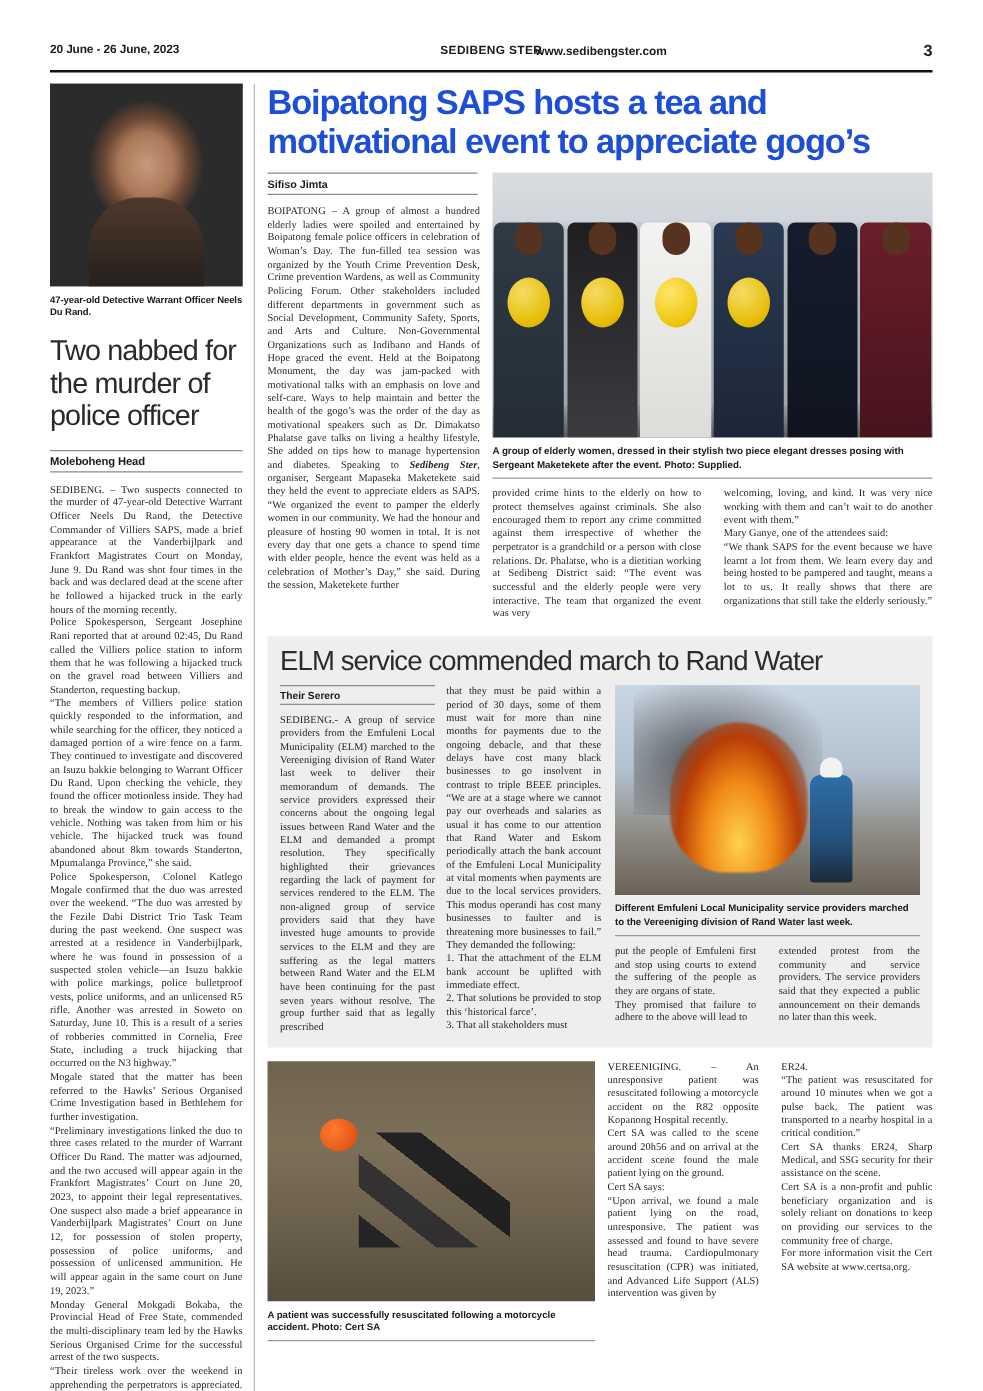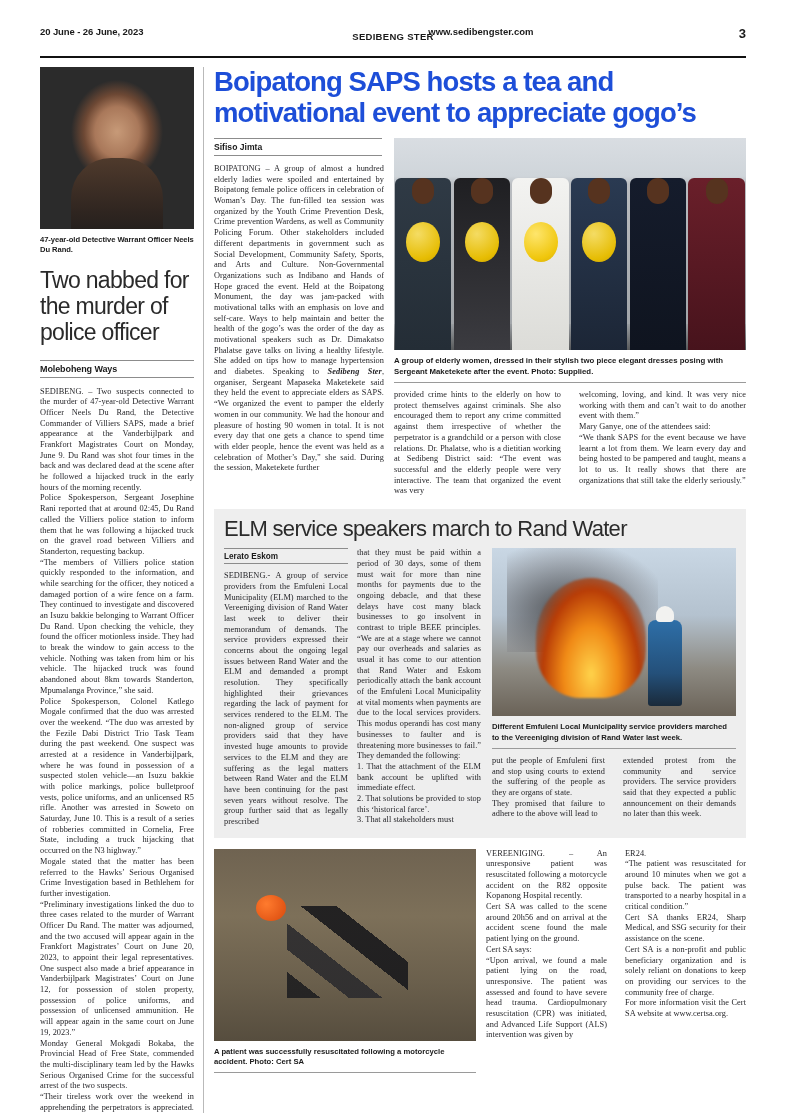--- a/index.html
+++ b/index.html
@@ -23,21 +23,21 @@
     padding: 0 40px;
   }
 
   
   .masthead {
     position: relative;
     height: 30px;
     margin-top: 26px;
     border-bottom: 2px solid #111;
     display: flex;
-    align-items: flex-start;
+    align-items: center;
     justify-content: space-between;
   }
   .masthead-date {
     font-size: 9.5px;
     font-weight: bold;
     letter-spacing: -0.1px;
     padding-bottom: 4px;
   }
   .masthead-center {
     position: absolute;
@@ -350,21 +350,21 @@
     <div class="masthead-url">www.sedibengster.com</div>
     <div class="masthead-pagenum">3</div>
   </div>
 
   <div class="body-grid">
 
     <div class="col-left">
       <div class="photo photo-du-rand"></div>
       <div class="caption-bold">47-year-old Detective Warrant Officer Neels Du Rand.</div>
       <h2 class="left-headline">Two nabbed for the murder of police officer</h2>
-      <div class="byline">Moleboheng Ways</div>
+      <div class="byline">Moleboheng Head</div>
       <div class="serif-body left-body">
         <p>SEDIBENG. – Two suspects connected to the murder of 47-year-old Detective Warrant Officer Neels Du Rand, the Detective Commander of Villiers SAPS, made a brief appearance at the Vanderbijlpark and Frankfort Magistrates Court on Monday, June 9. Du Rand was shot four times in the back and was declared dead at the scene after he followed a hijacked truck in the early hours of the morning recently.</p>
         <p>Police Spokesperson, Sergeant Josephine Rani reported that at around 02:45, Du Rand called the Villiers police station to inform them that he was following a hijacked truck on the gravel road between Villiers and Standerton, requesting backup.</p>
         <p>“The members of Villiers police station quickly responded to the information, and while searching for the officer, they noticed a damaged portion of a wire fence on a farm. They continued to investigate and discovered an Isuzu bakkie belonging to Warrant Officer Du Rand. Upon checking the vehicle, they found the officer motionless inside. They had to break the window to gain access to the vehicle. Nothing was taken from him or his vehicle. The hijacked truck was found abandoned about 8km towards Standerton, Mpumalanga Province,” she said.</p>
         <p>Police Spokesperson, Colonel Katlego Mogale confirmed that the duo was arrested over the weekend. “The duo was arrested by the Fezile Dabi District Trio Task Team during the past weekend. One suspect was arrested at a residence in Vanderbijlpark, where he was found in possession of a suspected stolen vehicle—an Isuzu bakkie with police markings, police bulletproof vests, police uniforms, and an unlicensed R5 rifle. Another was arrested in Soweto on Saturday, June 10. This is a result of a series of robberies committed in Cornelia, Free State, including a truck hijacking that occurred on the N3 highway.”</p>
         <p>Mogale stated that the matter has been referred to the Hawks’ Serious Organised Crime Investigation based in Bethlehem for further investigation.</p>
         <p>“Preliminary investigations linked the duo to three cases related to the murder of Warrant Officer Du Rand. The matter was adjourned, and the two accused will appear again in the Frankfort Magistrates’ Court on June 20, 2023, to appoint their legal representatives. One suspect also made a brief appearance in Vanderbijlpark Magistrates’ Court on June 12, for possession of stolen property, possession of police uniforms, and possession of unlicensed ammunition. He will appear again in the same court on June 19, 2023.”</p>
         <p> Monday General Mokgadi Bokaba, the Provincial Head of Free State, commended the multi-disciplinary team led by the Hawks Serious Organised Crime for the successful arrest of the two suspects.</p>
         <p>“Their tireless work over the weekend in apprehending the perpetrators is appreciated. The team will not rest until all perpetrators are brought to justice.”</p>
       </div>
@@ -413,24 +413,24 @@
               <div>provided crime hints to the elderly on how to protect themselves against criminals. She also encouraged them to report any crime committed against them irrespective of whether the perpetrator is a grandchild or a person with close relations. Dr. Phalatse, who is a dietitian working at Sedibeng District said: “The event was successful and the elderly people were very interactive. The team that organized the event was very</div>
               <div style="white-space:pre-line">welcoming, loving, and kind. It was very nice working with them and can’t wait to do another event with them.”
 Mary Ganye, one of the attendees said:
  “We thank SAPS for the event because we have learnt a lot from them. We learn every day and being hosted to be pampered and taught, means a lot to us. It really shows that there are organizations that still take the elderly seriously.”</div>
             </div>
           </div>
         </div>
       </div>
 
       <div class="band">
-        <h1 class="head-sec">ELM service speakers march to Rand Water</h1>
+        <h1 class="head-sec">ELM service commended march to Rand Water</h1>
         <div class="a2-grid">
           <div class="a2-c">
-            <div class="a2-byline">Lerato Eskom</div>
+            <div class="a2-byline">Their Serero</div>
             <div class="serif-body">SEDIBENG.- A group of service providers from the Emfuleni Local Municipality (ELM) marched to the Vereeniging division of Rand Water last week to deliver their memorandum of demands. The service providers expressed their concerns about the ongoing legal issues between Rand Water and the ELM and demanded a prompt resolution. They specifically highlighted their grievances regarding the lack of payment for services rendered to the ELM. The non-aligned group of service providers said that they have invested huge amounts to provide services to the ELM and they are suffering as the legal matters between Rand Water and the ELM have been continuing for the past seven years without resolve. The group further said that as legally prescribed</div>
           </div>
           <div class="a2-c2">
             <div class="serif-body" style="white-space:pre-line">that they must be paid within a period of 30 days, some of them must wait for more than nine months for payments due to the ongoing debacle, and that these delays have cost many black businesses to go insolvent in contrast to triple BEEE principles. “We are at a stage where we cannot pay our overheads and salaries as usual it has come to our attention that Rand Water and Eskom periodically attach the bank account of the Emfuleni Local Municipality at vital moments when payments are due to the local services providers. This modus operandi has cost many businesses to faulter and is threatening more businesses to fail.” They demanded the following:
 1. That the attachment of the ELM bank account be uplifted with immediate effect.
 2. That solutions be provided to stop this ‘historical farce’.
 3. That all stakeholders must</div>
           </div>
           <div class="a2-right">
             <div class="photo photo-protest">

